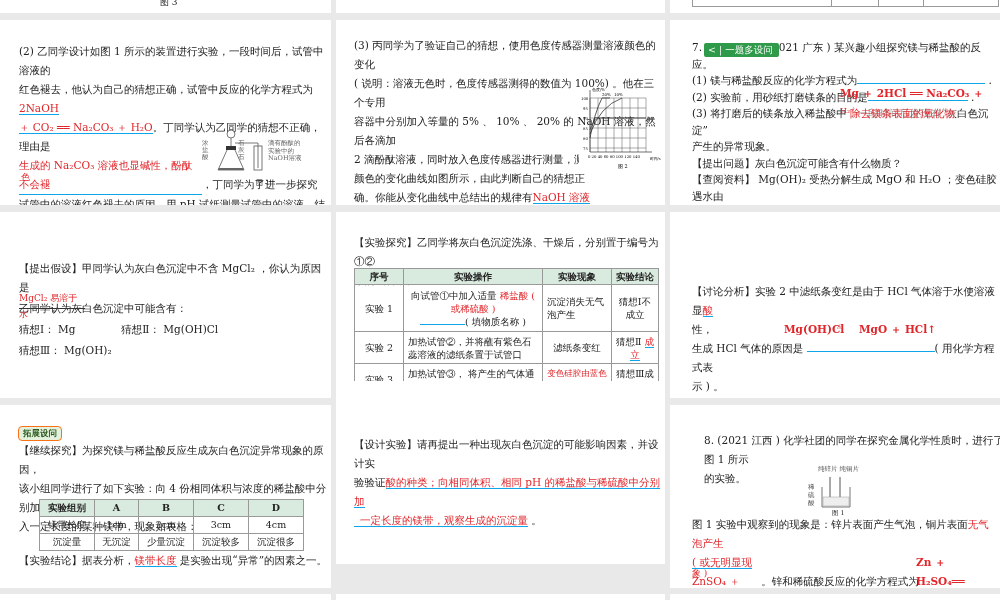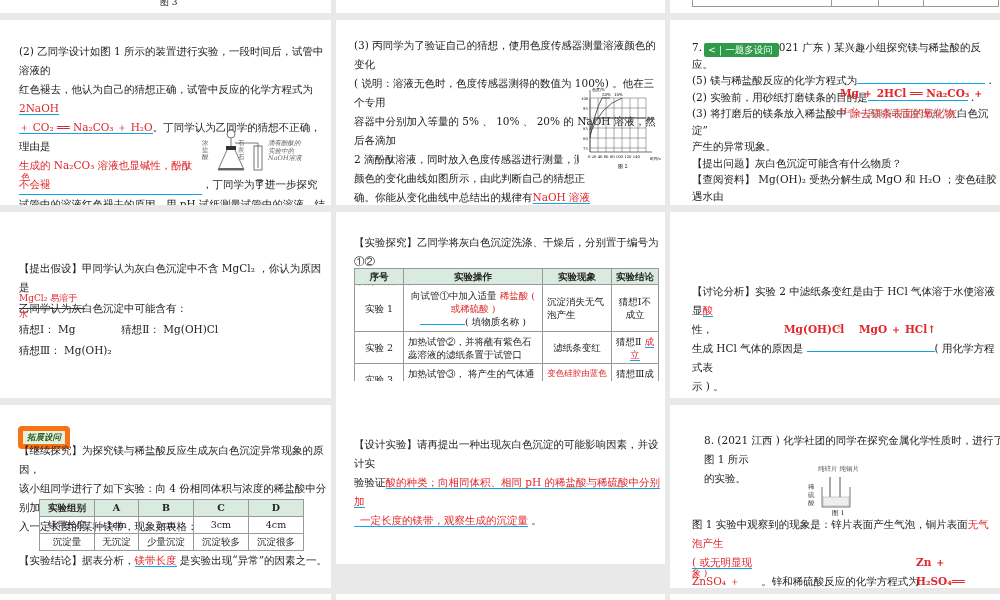--- a/index.html
+++ b/index.html
@@ -8,22 +8,22 @@
   .panel{position:absolute;background:#fff;overflow:hidden;box-sizing:border-box;}
   .txt{position:absolute;font-size:10.5px;line-height:19px;color:#222;}
   .red{color:#e0262b;}
   .u{border-bottom:1px solid #0ea5e9;}
   .small{font-size:9px;}
   table.t{border-collapse:collapse;position:absolute;font-size:10px;}
   table.t td, table.t th{border:1px solid #999;text-align:center;padding:0 4px;font-weight:normal;}
   table.t th{background:#d9eadf;font-weight:bold;}
   .badge-green{position:absolute;background:#2f9a4a;color:#fff;font-size:9.5px;line-height:14px;
      padding:0 6px 0 4px;border-radius:2px;}
-  .tag{position:absolute;background:#e4f2dd;border:5px solid #f97316;border-radius:4px;
-     font-size:8.5px;line-height:13px;padding:0 4px;color:#2d5a20;font-weight:bold;font-style:italic;}
+  .tag{position:absolute;background:#e4f2dd;border:1px solid #f97316;border-radius:4px;
+     font-size:8.5px;line-height:13px;padding:0 4px;color:#2d5a20;font-weight:bold;}
   svg text{font-family:"DejaVu Serif",serif;}
 </style>
 </head>
 <body>
 
 <div class="panel" style="left:0;top:0;width:331px;height:13px;">
   <div class="txt small" style="left:160px;top:-7px;">图 3</div>
 </div>
 <div class="panel" style="left:336px;top:0;width:329px;height:13px;"></div>
 <div class="panel" style="left:670px;top:0;width:330px;height:13px;">
@@ -59,21 +59,21 @@
     <div class="small" style="position:absolute;left:-8px;top:12px;font-size:6.5px;line-height:7px;color:#666;">
       <div>浓</div>
         <div>盐</div>
         <div>酸</div>
       </div>
     <div class="small" style="position:absolute;left:28px;top:12px;font-size:6.5px;line-height:7px;color:#666;">
       <div>石</div>
         <div>灰</div>
         <div>石</div>
       </div>
-    <div class="small" style="position:absolute;left:58px;top:12px;font-size:6.5px;line-height:7.5px;color:#666;font-style:italic;">
+    <div class="small" style="position:absolute;left:58px;top:12px;font-size:6.5px;line-height:7.5px;color:#666;">
       <div>滴有酚酞的</div>
         <div>实验中的</div>
         <div>NaOH溶液</div>
       </div>
     <div style="position:absolute;left:46px;top:50px;font-size:7px;">图 1</div>
   </div>
 </div>
 
 <div class="panel" style="left:336px;top:20px;width:329px;height:185px;">
   <div class="txt" style="left:18px;top:16px;width:310px;">
@@ -122,21 +122,21 @@
       <text x="8" y="72" font-size="3.8">0 20 40 60 80 100 120 140</text>
       <text x="70" y="74" font-size="3.8">时间/s</text>
       <text x="38" y="82" font-size="5">图 2</text>
     </svg>
   </div>
 </div>
 
 <div class="panel" style="left:670px;top:20px;width:330px;height:185px;">
   <div class="txt" style="left:22px;top:19px;width:305px;line-height:16.5px;">
     <div style="position:relative;"><span>7.</span><span style="display:inline-block;width:66px;"></span><span>(2021 广东 ) 某兴趣小组探究镁与稀盐酸的反应。</span></div>
-    <div><span>(5) 镁与稀盐酸反应的化学方程式为</span><span class="u" style="display:inline-block;width:128px;height:11px;"></span> .</div>
+    <div><span>(1) 镁与稀盐酸反应的化学方程式为</span><span class="u" style="display:inline-block;width:128px;height:11px;"></span> .</div>
     <div style="position:relative;"><span>(2) 实验前，用砂纸打磨镁条的目的是</span><span class="u" style="display:inline-block;width:100px;height:11px;"></span> .
       <span class="red" style="position:absolute;left:148px;top:-4px;font-weight:bold;">Mg ＋ 2HCl ══ Na₂CO₃ ＋</span></div>
     <div style="position:relative;"><span>(3) 将打磨后的镁条放入稀盐酸中，</span><span>一段时间后发现有“灰白色沉淀”</span>
       <span class="red" style="position:absolute;left:148px;top:-2px;font-size:8px;">H₂↑</span>
       <span class="red" style="position:absolute;left:158px;top:0;background:rgba(255,255,255,0.5);">除去镁条表面的氧化物</span></div>
     <div>产生的异常现象。</div>
     <div>【提出问题】灰白色沉淀可能含有什么物质？</div>
     <div>【查阅资料】 Mg(OH)₂ 受热分解生成 MgO 和 H₂O ；变色硅胶遇水由</div>
     <div>蓝色变为粉红色；</div>
 

